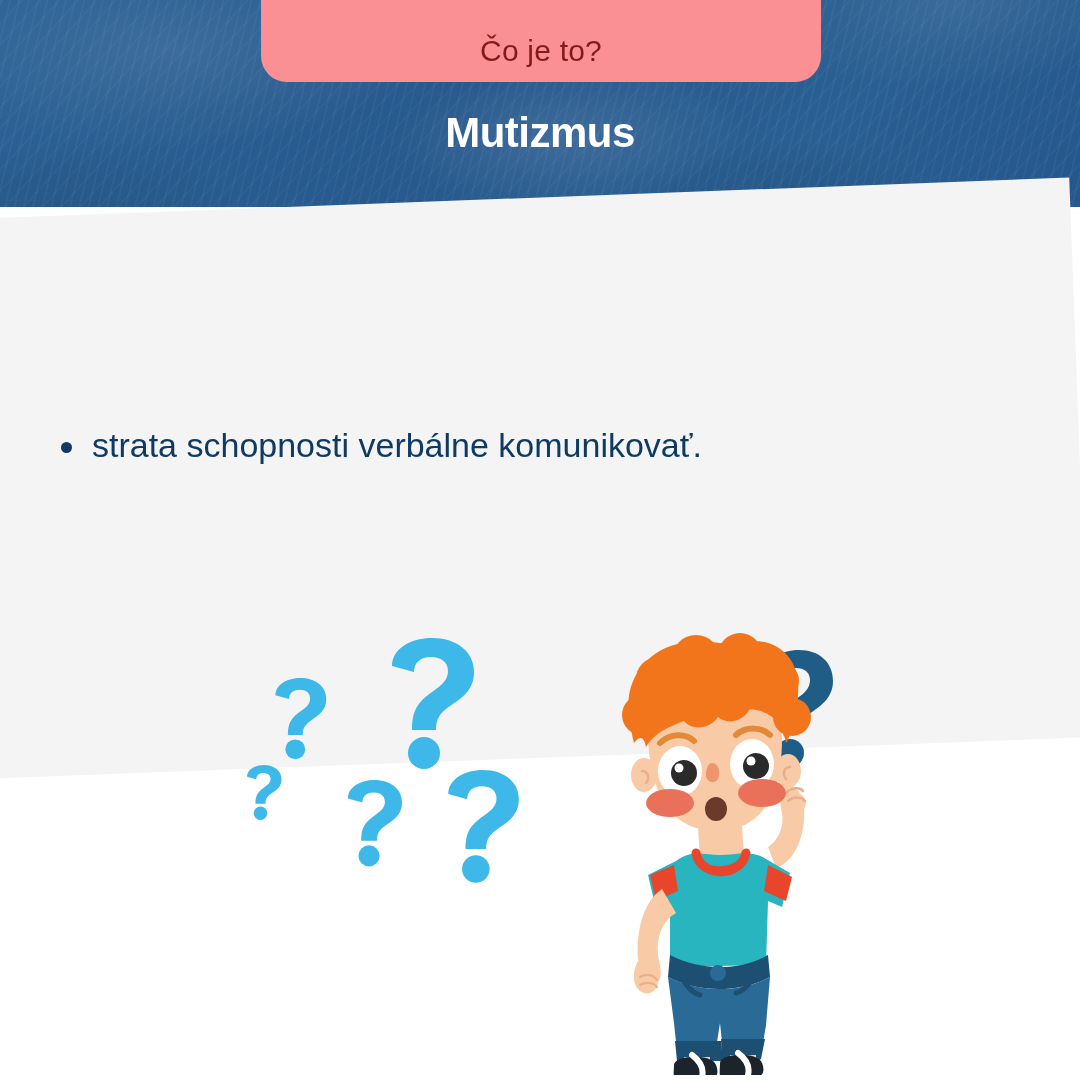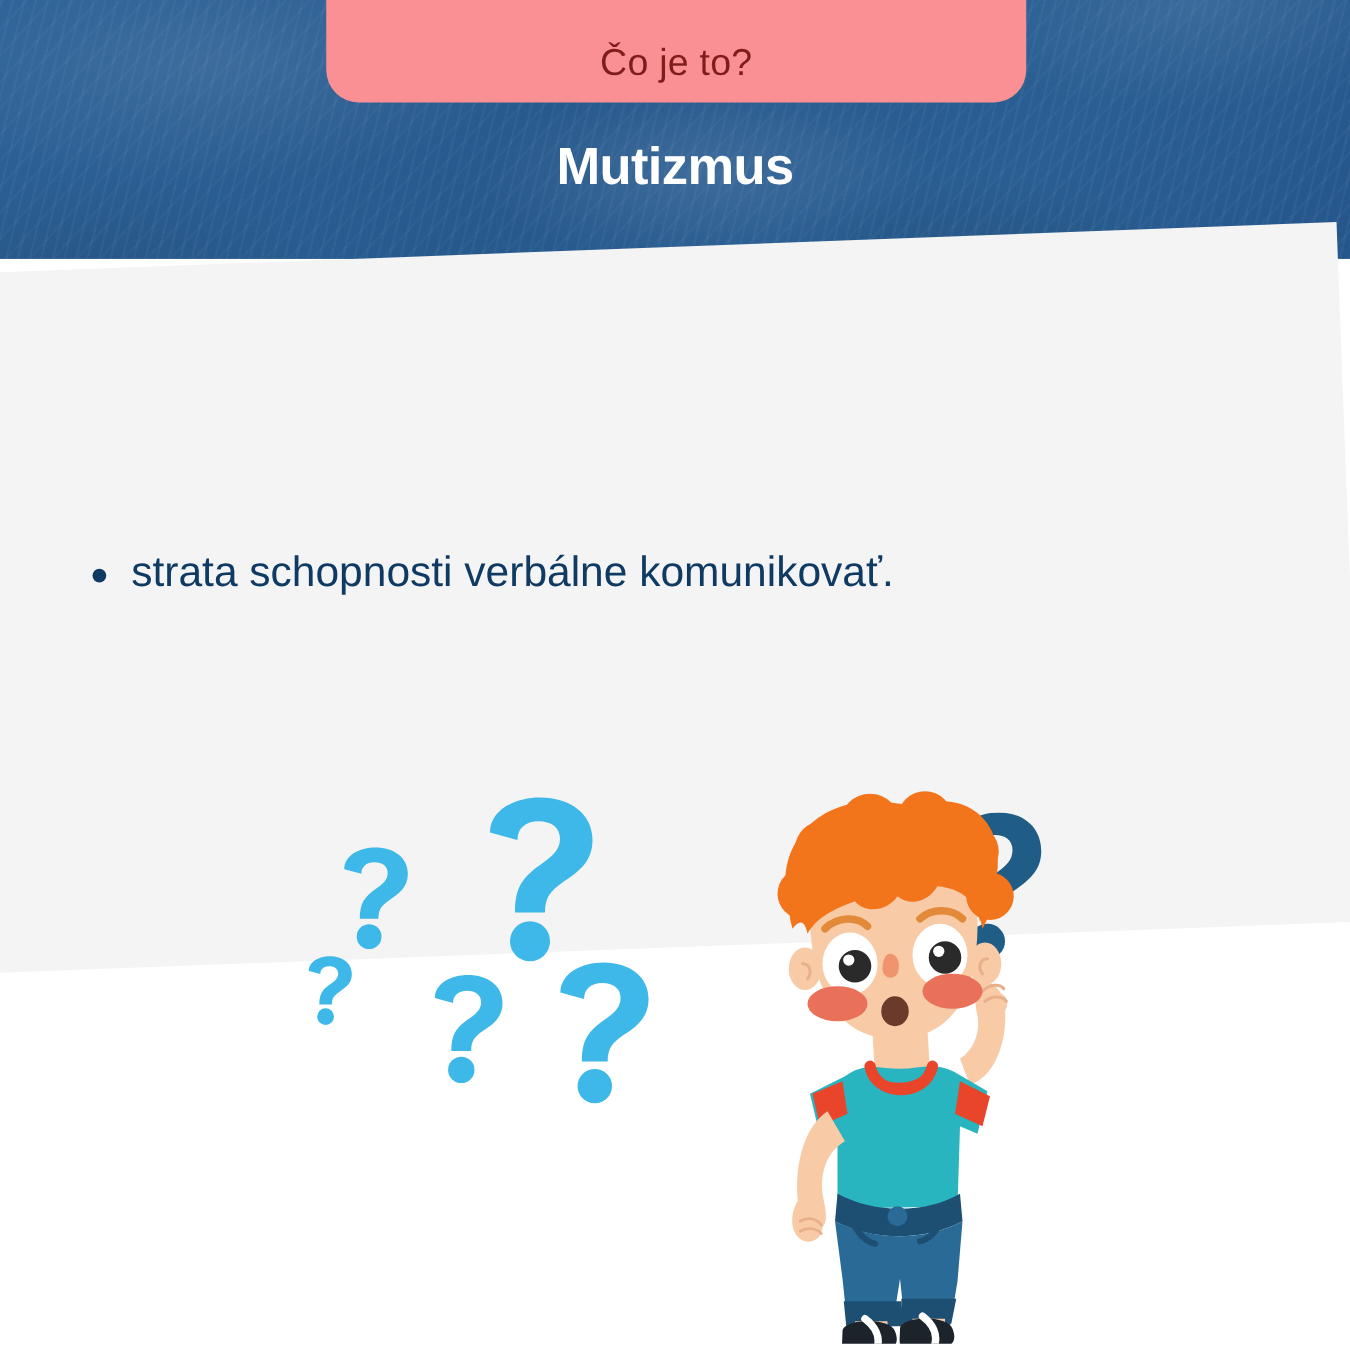--- a/index.html
+++ b/index.html
@@ -79,21 +79,21 @@
     position:absolute;left:-60px;top:40px;width:1130px;height:560px;
     background:#f4f4f4;
     transform:rotate(-2.15deg);
     transform-origin:0 0;
   }
   .panel-content{
     position:absolute;left:0;top:180px;width:1080px;height:560px;
   }
   .bullet-list{
     position:absolute;left:58px;top:240px;width:960px;
-    margin:16px;padding:0;list-style:none;
+    margin:3px;padding:0;list-style:none;
   }
   .bullet-item{
     display:flex;align-items:flex-start;gap:20px;
     color:#0e3a63;
     font-size:34px;
     line-height:1.35;
   }
   .bullet-dot{
     flex:0 0 auto;
     width:11px;height:11px;border-radius:50%;

